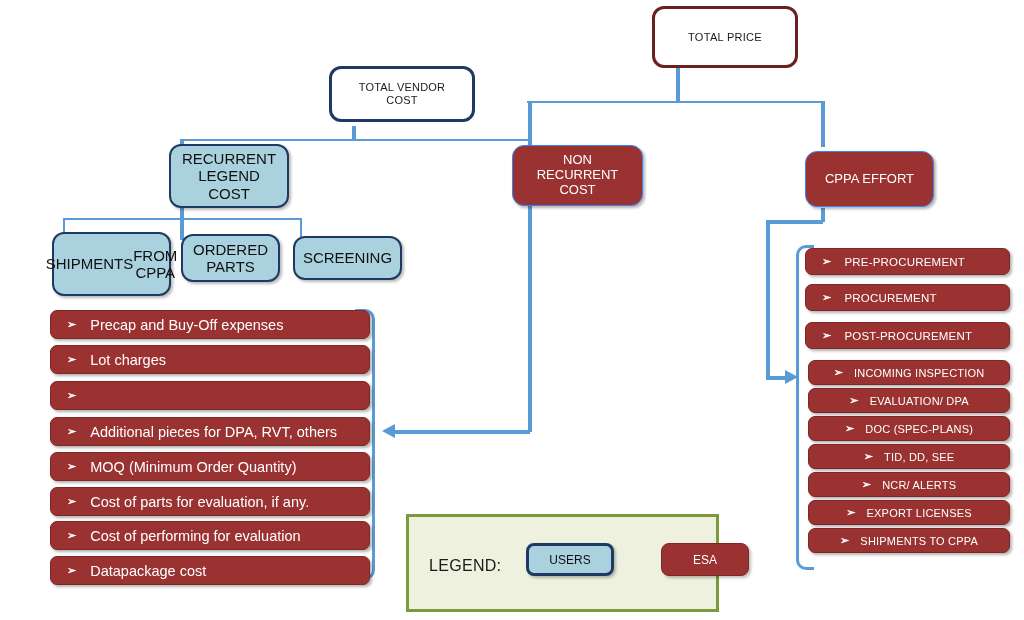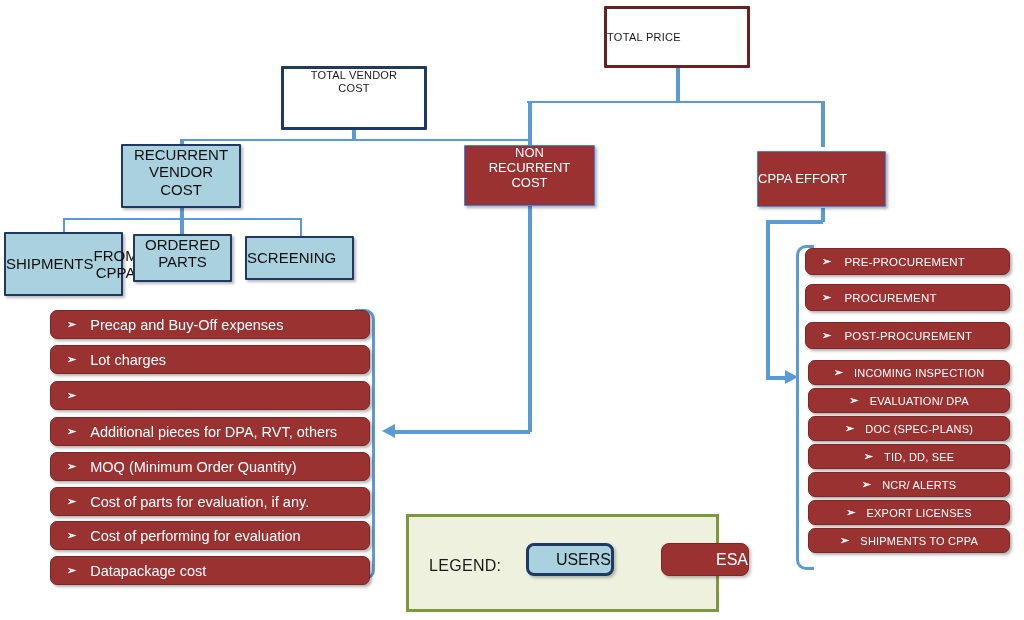--- a/index.html
+++ b/index.html
@@ -8,24 +8,25 @@
     background:#ffffff;
     font-family:"Liberation Sans", sans-serif;
     overflow:hidden;
   }
   #canvas{position:relative;width:1024px;height:620px;}
 
   
   .node{
     position:absolute;
     box-sizing:border-box;
-    display:flex;align-items:center;
+    display:flex;align-items:center;justify-content:center;
     text-align:center;
-    border-radius:1px;
+    border-radius:12px;
     line-height:1.15;
+    margin-left:48px;
   }
 
   
   .node.outline-red{
     background:#ffffff;
     border:3px solid #6B2020;
     color:#1a1a1a;
     font-size:11px;
     letter-spacing:.3px;
   }
@@ -148,23 +149,23 @@
     background:#EDF1DE;
     border:3px solid #7C9A3C;
   }
   #legend-label{
     position:absolute;left:20px;top:40px;
     font-size:16px;color:#1a1a1a;letter-spacing:.3px;
   }
   .legend-chip{
     position:absolute;
     box-sizing:border-box;
-    display:flex;align-items:center;justify-content:flex-end;
+    display:flex;align-items:center;justify-content:center;
     border-radius:8px;
-    font-size:16px;
+    font-size:12px;
   }
   #legend-users{
     left:117px;top:26px;width:88px;height:33px;
     background:#A9D2DE;border:3px solid #1F3864;color:#101010;
     box-shadow:2px 2px 3px rgba(0,0,0,.25);
   }
   #legend-esa{
     left:212px;top:26px;width:88px;height:33px;
     background:#9B3232;border:1px solid #7E2727;color:#ffffff;
     box-shadow:2px 2px 3px rgba(0,0,0,.25);
@@ -207,28 +208,28 @@
   <div class="ln thick-v" style="left:766px;top:220px;height:158px;"></div>
   <div class="ln thick-h" style="left:766px;top:376px;width:22px;"></div>
   <div class="arrow-right" style="left:785px;top:370px;"></div>
 
   <div class="bracket" style="left:796px;top:245px;width:18px;height:325px;"></div>
 
   <div class="node outline-red" style="left:604px;top:6px;width:146px;height:62px;">
     <span>TOTAL PRICE</span>
   </div>
 
-  <div class="node outline-navy" style="left:281px;top:66px;width:146px;height:64px;flex-direction:column;">
+  <div class="node outline-navy" style="left:281px;top:66px;width:146px;height:56px;flex-direction:column;">
     <span>TOTAL VENDOR</span>
     <span>COST</span>
   </div>
 
   <div class="node fill-blue" style="left:121px;top:144px;width:120px;height:64px;flex-direction:column;">
     <span>RECURRENT</span>
-    <span>VENDOR</span>
+    <span>LEGEND</span>
     <span>COST</span>
   </div>
 
   <div class="node fill-red" style="left:464px;top:145px;width:131px;height:61px;flex-direction:column;font-size:13px;">
     <span>NON</span>
     <span>RECURRENT</span>
     <span>COST</span>
   </div>
 
   <div class="node fill-red" style="left:757px;top:151px;width:129px;height:56px;font-size:13px;">

